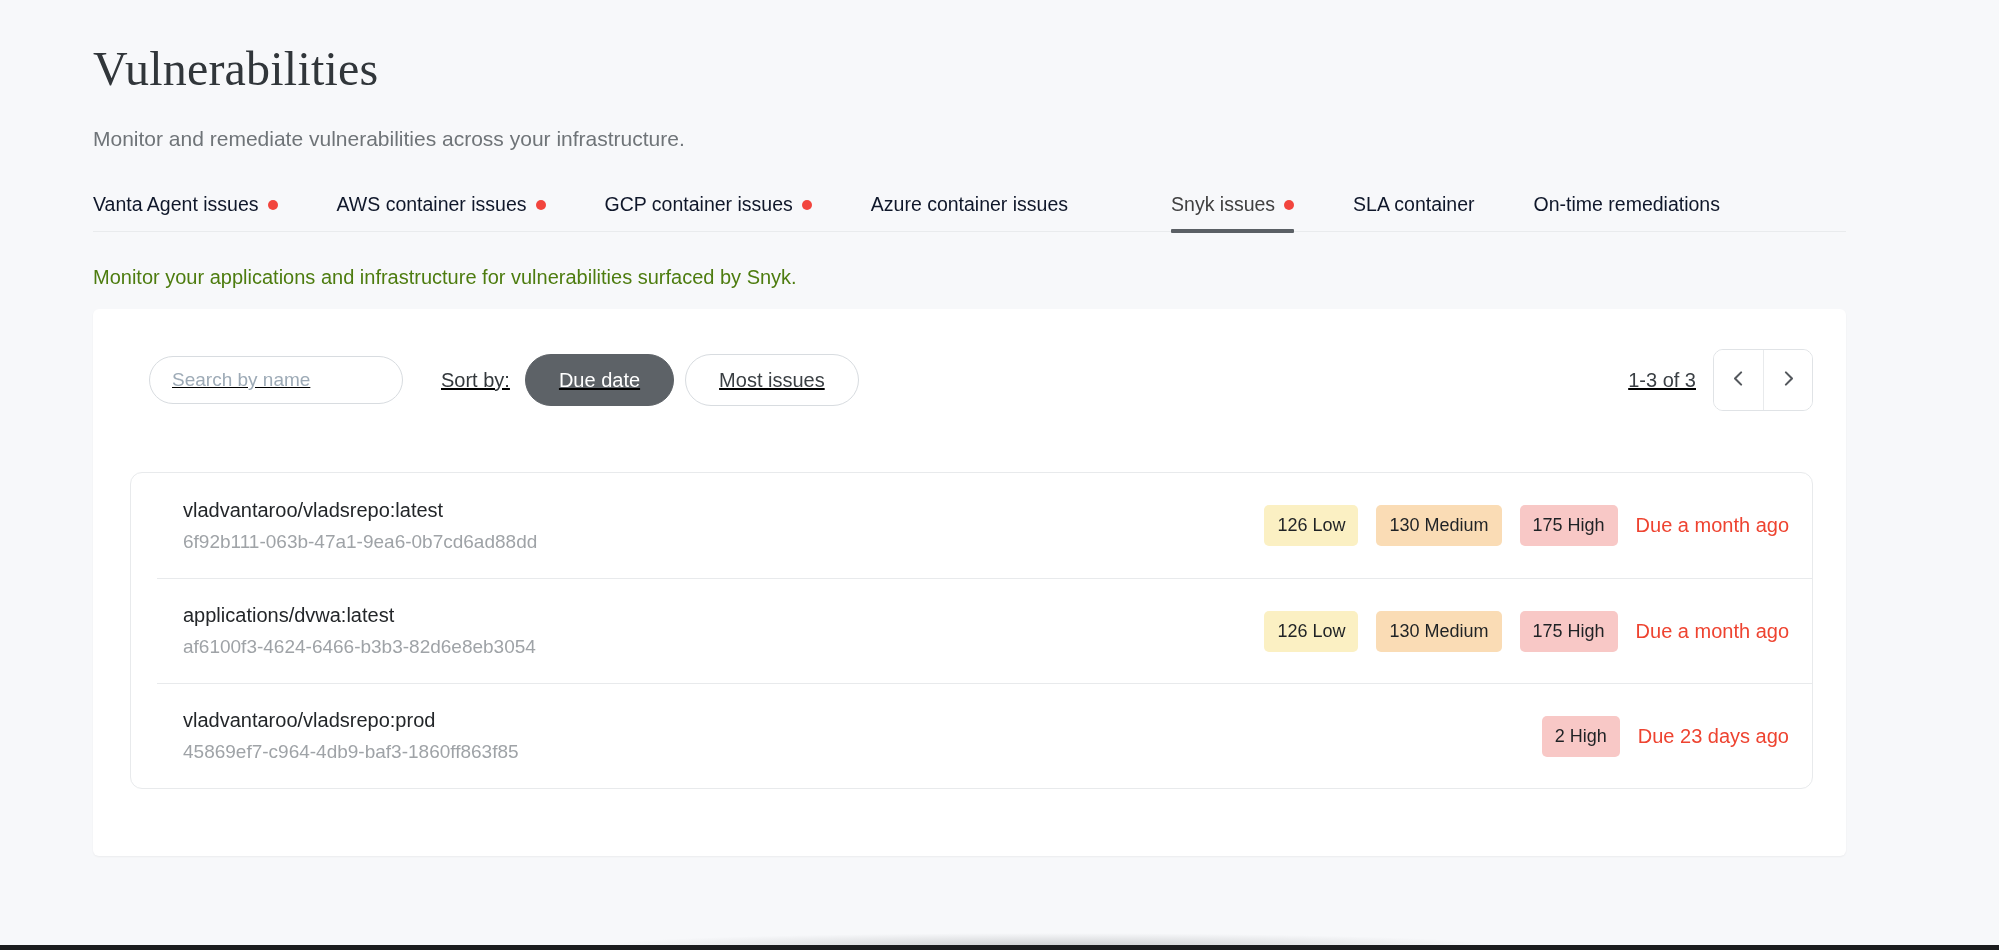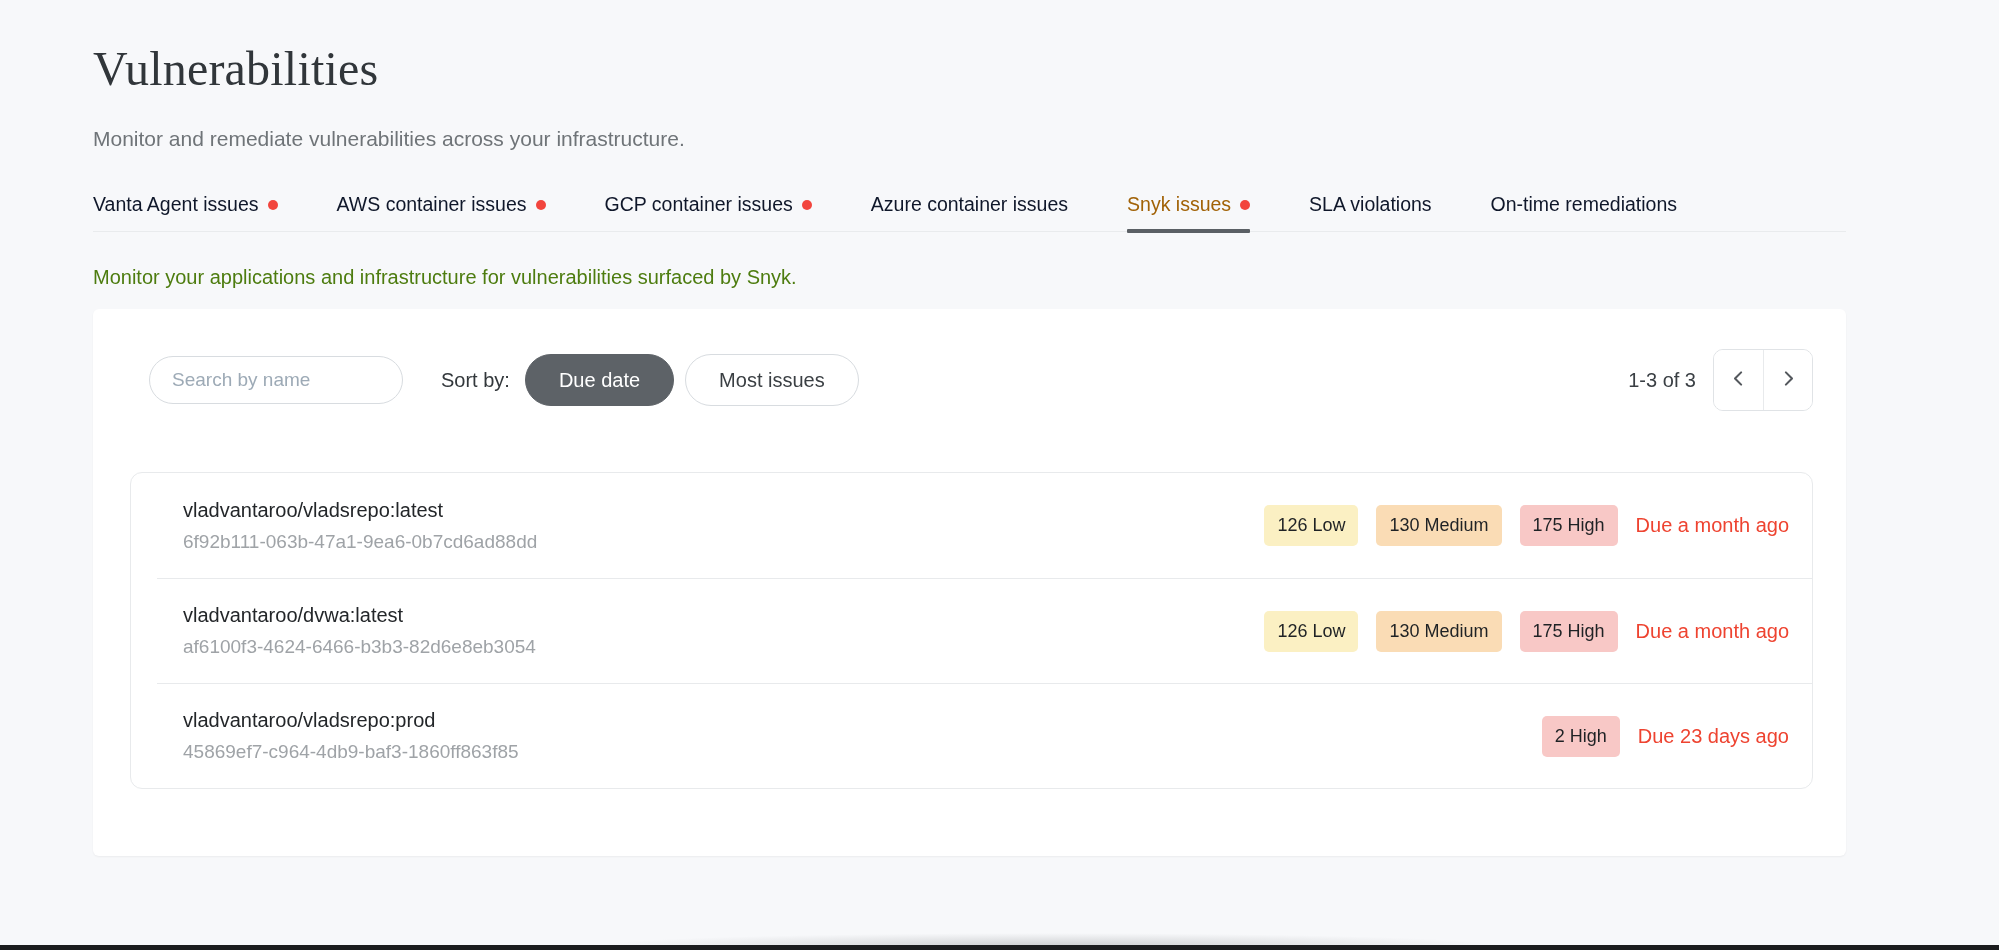--- a/index.html
+++ b/index.html
@@ -26,41 +26,41 @@
     border-bottom: 1px solid #e9ebed;
     width: 1753px;
   }
   .tab {
     position: relative;
     display: flex; align-items: center; gap: 9px;
     padding-bottom: 15px;
     font-size: 19.5px; color: #0f172a;
     cursor: pointer; white-space: nowrap;
   }
-  .tab.active { color: #a16207; }
+  .tab.active { color: #404040; margin-left: 44px; }
   .tab.active::after {
     content: ""; position: absolute; left: 0; right: 0; bottom: -2px;
     height: 4px; background: #5b6065; border-radius: 1px;
   }
   .tab .dot {
     width: 10px; height: 10px; border-radius: 50%;
     background: var(--dot-red, #f2453d); flex: none;
   }
 
   .tab-desc { margin-top: 34px; font-size: 20px; color: #4d7c0f; }
 
   
   .card {
     margin-top: 20px;
     width: 1753px; height: 547px;
     background: #ffffff; border-radius: 6px;
     box-shadow: 0 1px 2px rgba(0,0,0,0.05);
     padding: 40px 33px 0 37px;
   }
-  .toolbar { display: flex; align-items: center; height: 62px; padding-left: 19px; }
+  .toolbar { display: flex; align-items: center; height: 62px; padding-left: 19px; text-decoration: underline; }
   .search {
     width: 254px; height: 48px;
     border: 1px solid #d8dce0; border-radius: 24px;
     padding: 0 22px; font-size: 19px; color: #33383c;
     background: #fff; outline: none;
     font-family: "Liberation Sans", "DejaVu Sans", sans-serif;
   }
   .search::placeholder { color: #9daab6; }
   .sort-label { margin-left: 38px; font-size: 20px; color: #33383c; }
   .pill {
@@ -145,21 +145,21 @@
   </div>
       <div class="tab">
     <span>Azure container issues</span>
 
   </div>
       <div class="tab active">
     <span>Snyk issues</span>
     <span class="dot"></span>
   </div>
       <div class="tab">
-    <span>SLA violations</span>
+    <span>SLA container</span>
 
   </div>
       <div class="tab">
     <span>On-time remediations</span>
 
   </div>
     </nav>
 
   <p class="tab-desc">Monitor your applications and infrastructure for vulnerabilities surfaced by Snyk.</p>
 
@@ -199,21 +199,21 @@
       <div class="row-right">
               <span class="badge sev-low">126 Low</span>
               <span class="badge sev-medium">130 Medium</span>
               <span class="badge sev-high">175 High</span>
             </div>
       <span class="due">Due a month ago</span>
     </div>
   </div>
         <div class="row">
     <div class="row-main">
-      <span class="row-name">vladvantaroo/dvwa:latest</span>
+      <span class="row-name">applications/dvwa:latest</span>
       <span class="row-id">af6100f3-4624-6466-b3b3-82d6e8eb3054</span>
     </div>
     <div class="row-right">
       <div class="row-right">
               <span class="badge sev-low">126 Low</span>
               <span class="badge sev-medium">130 Medium</span>
               <span class="badge sev-high">175 High</span>
             </div>
       <span class="due">Due a month ago</span>
     </div>

